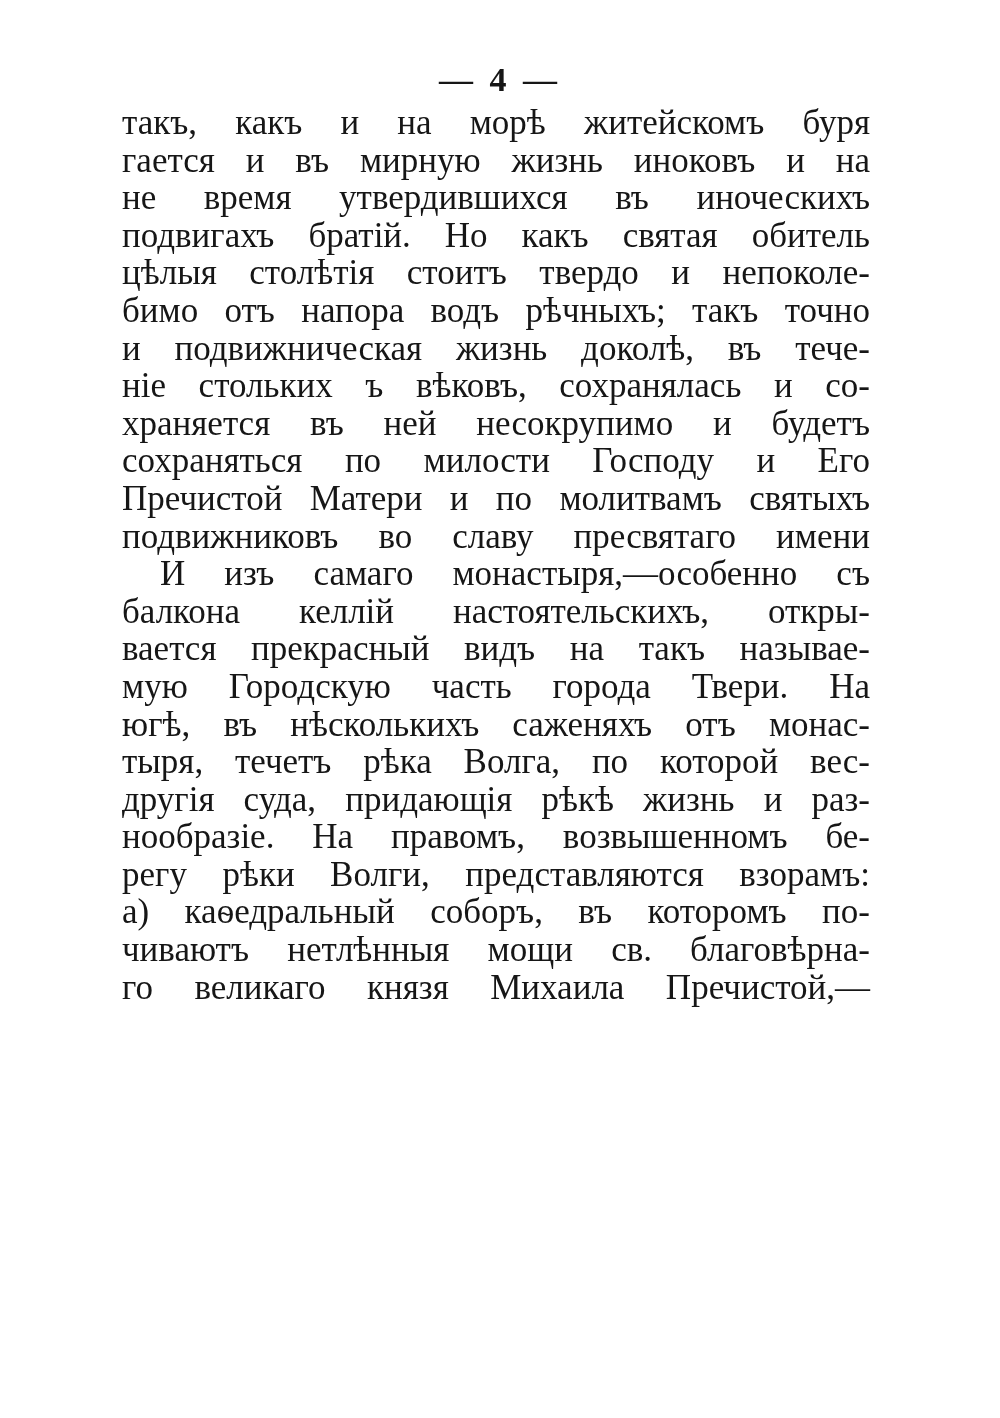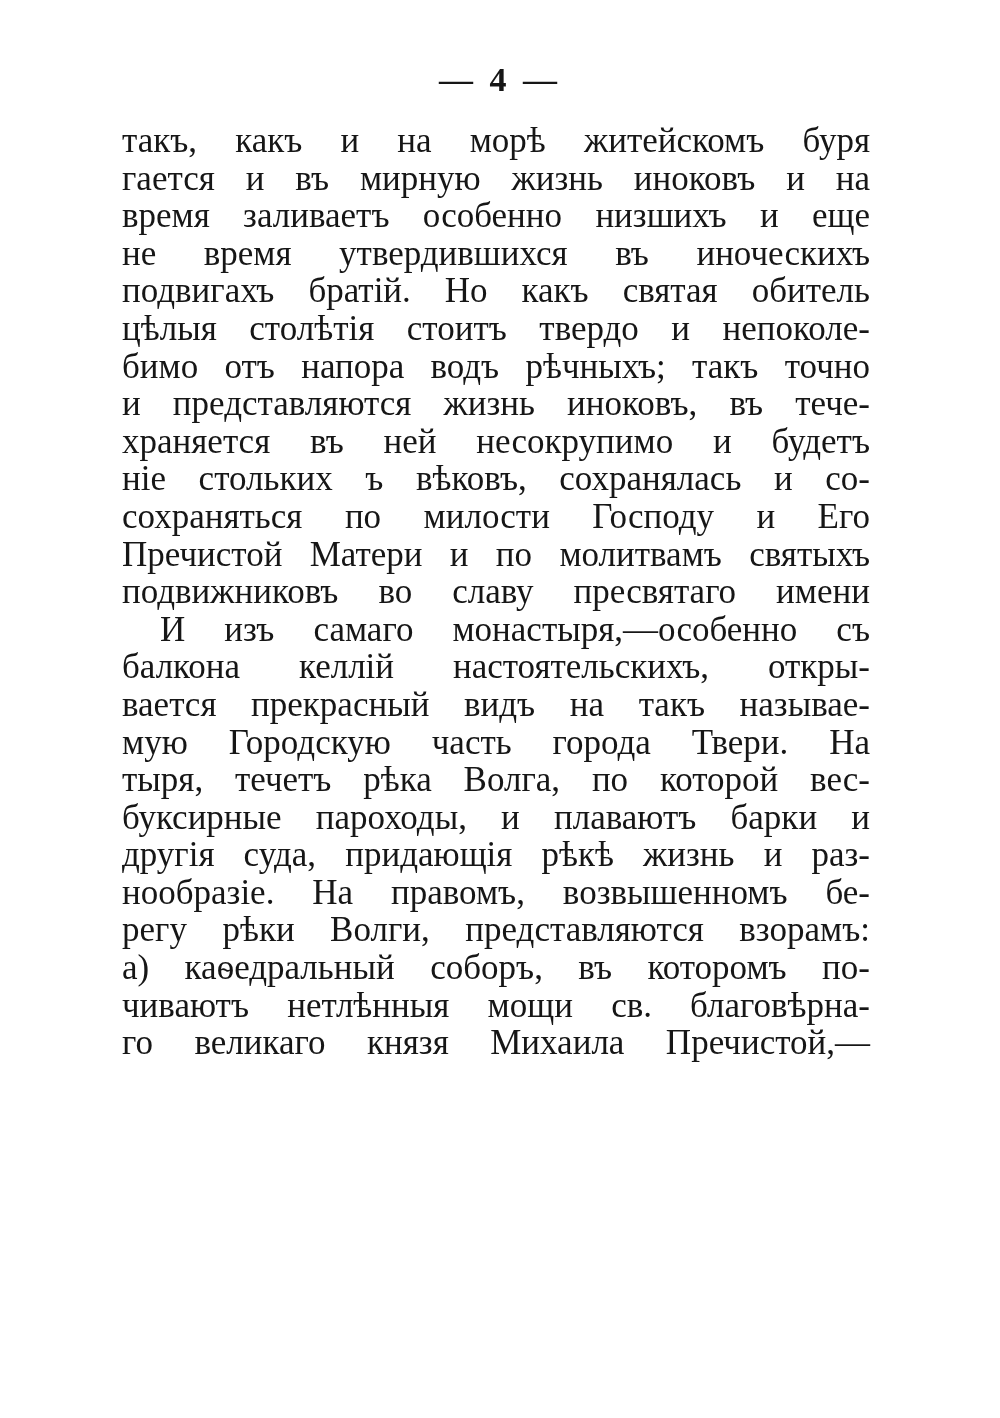--- a/index.html
+++ b/index.html
@@ -21,21 +21,21 @@
       left: 0;
       width: 1000px;
       text-align: center;
       font-size: 34px;
       letter-spacing: 4px;
       line-height: 44px;
       font-weight: bold;
     }
     .text-block {
       position: absolute;
-      top: 122px;
+      top: 104px;
       left: 122px;
       width: 748px;
     }
     .line {
       display: block;
       height: 37.6px;
       line-height: 37.6px;
       font-size: 35px;
       white-space: nowrap;
       text-align: justify;
@@ -51,36 +51,35 @@
     }
   </style>
 </head>
 <body>
 
 <div class="page-number">— 4 —</div>
 
 <div class="text-block">
   <span class="line">такъ, какъ и на морѣ житейскомъ буря</span>
   <span class="line">гается и въ мирную жизнь иноковъ и на</span>
-  <span class="line">время заливаетъ особенно низшихъ и еще</span>
   <span class="line">не время утвердившихся въ иноческихъ</span>
   <span class="line">подвигахъ братій. Но какъ святая обитель</span>
   <span class="line">цѣлыя столѣтія стоитъ твердо и непоколе-</span>
   <span class="line">бимо отъ напора водъ рѣчныхъ; такъ точно</span>
-  <span class="line">и представляются жизнь иноковъ, въ тече-</span>
+  <span class="line">и подвижническая жизнь доколѣ, въ тече-</span>
+  <span class="line">ніе стольких ъ вѣковъ, сохранялась и со-</span>
   <span class="line">храняется въ ней несокрупимо и будетъ</span>
-  <span class="line">ніе стольких ъ вѣковъ, сохранялась и со-</span>
   <span class="line">сохраняться по милости Господу и Его</span>
   <span class="line">Пречистой Матери и по молитвамъ святыхъ</span>
   <span class="line">подвижниковъ во славу пресвятаго имени</span>
   <span class="line indent">И изъ самаго монастыря,—особенно съ</span>
   <span class="line">балкона келлій настоятельскихъ, откры-</span>
   <span class="line">вается прекрасный видъ на такъ называе-</span>
   <span class="line">мую Городскую часть города Твери. На</span>
+  <span class="line">югѣ, въ нѣсколькихъ саженяхъ отъ монас-</span>
   <span class="line">тыря, течетъ рѣка Волга, по которой вес-</span>
-  <span class="line">буксирные пароходы, и плаваютъ барки и</span>
   <span class="line">другія суда, придающія рѣкѣ жизнь и раз-</span>
   <span class="line">нообразіе. На правомъ, возвышенномъ бе-</span>
   <span class="line">регу рѣки Волги, представляются взорамъ:</span>
   <span class="line">а) каѳедральный соборъ, въ которомъ по-</span>
   <span class="line">чиваютъ нетлѣнныя мощи св. благовѣрна-</span>
   <span class="line">го великаго князя Михаила Пречистой,—</span>
 </div>
 
 </body></html>

